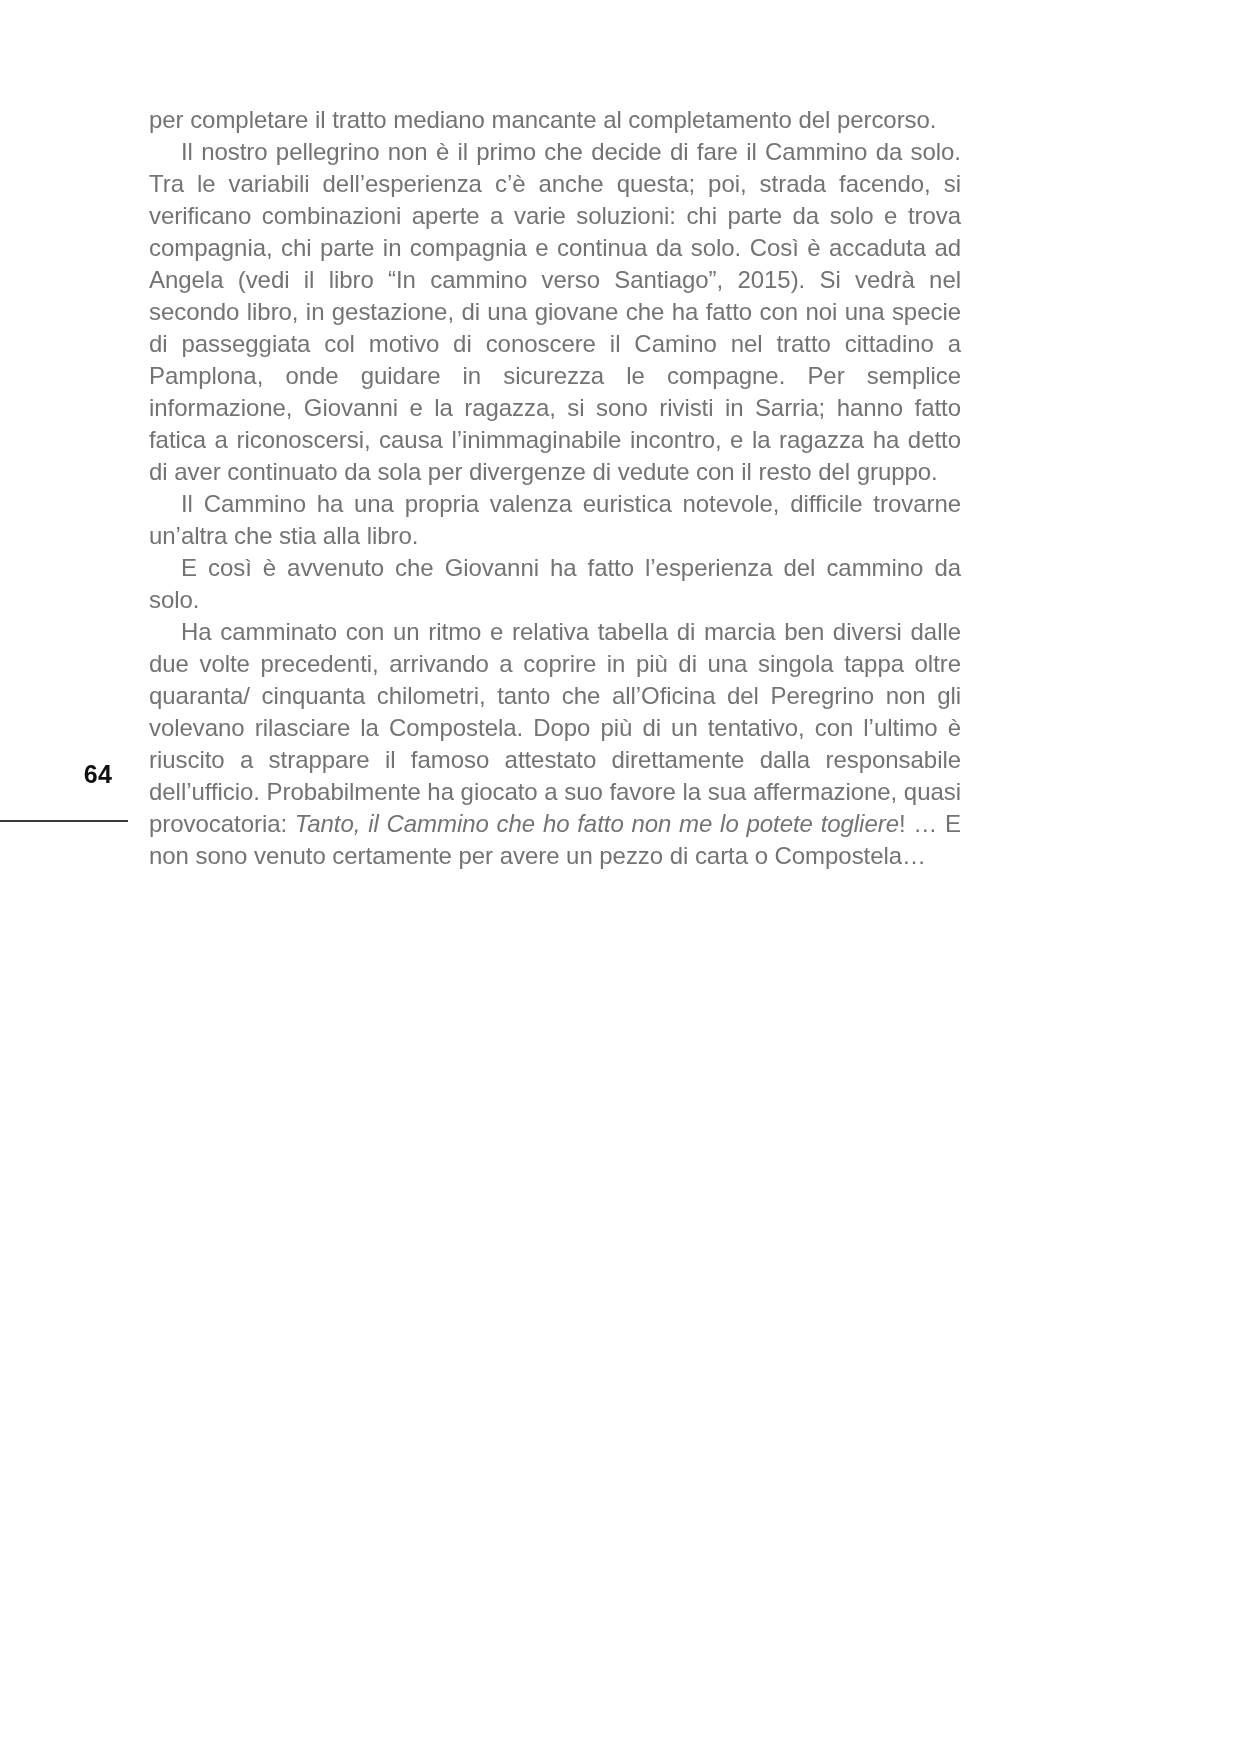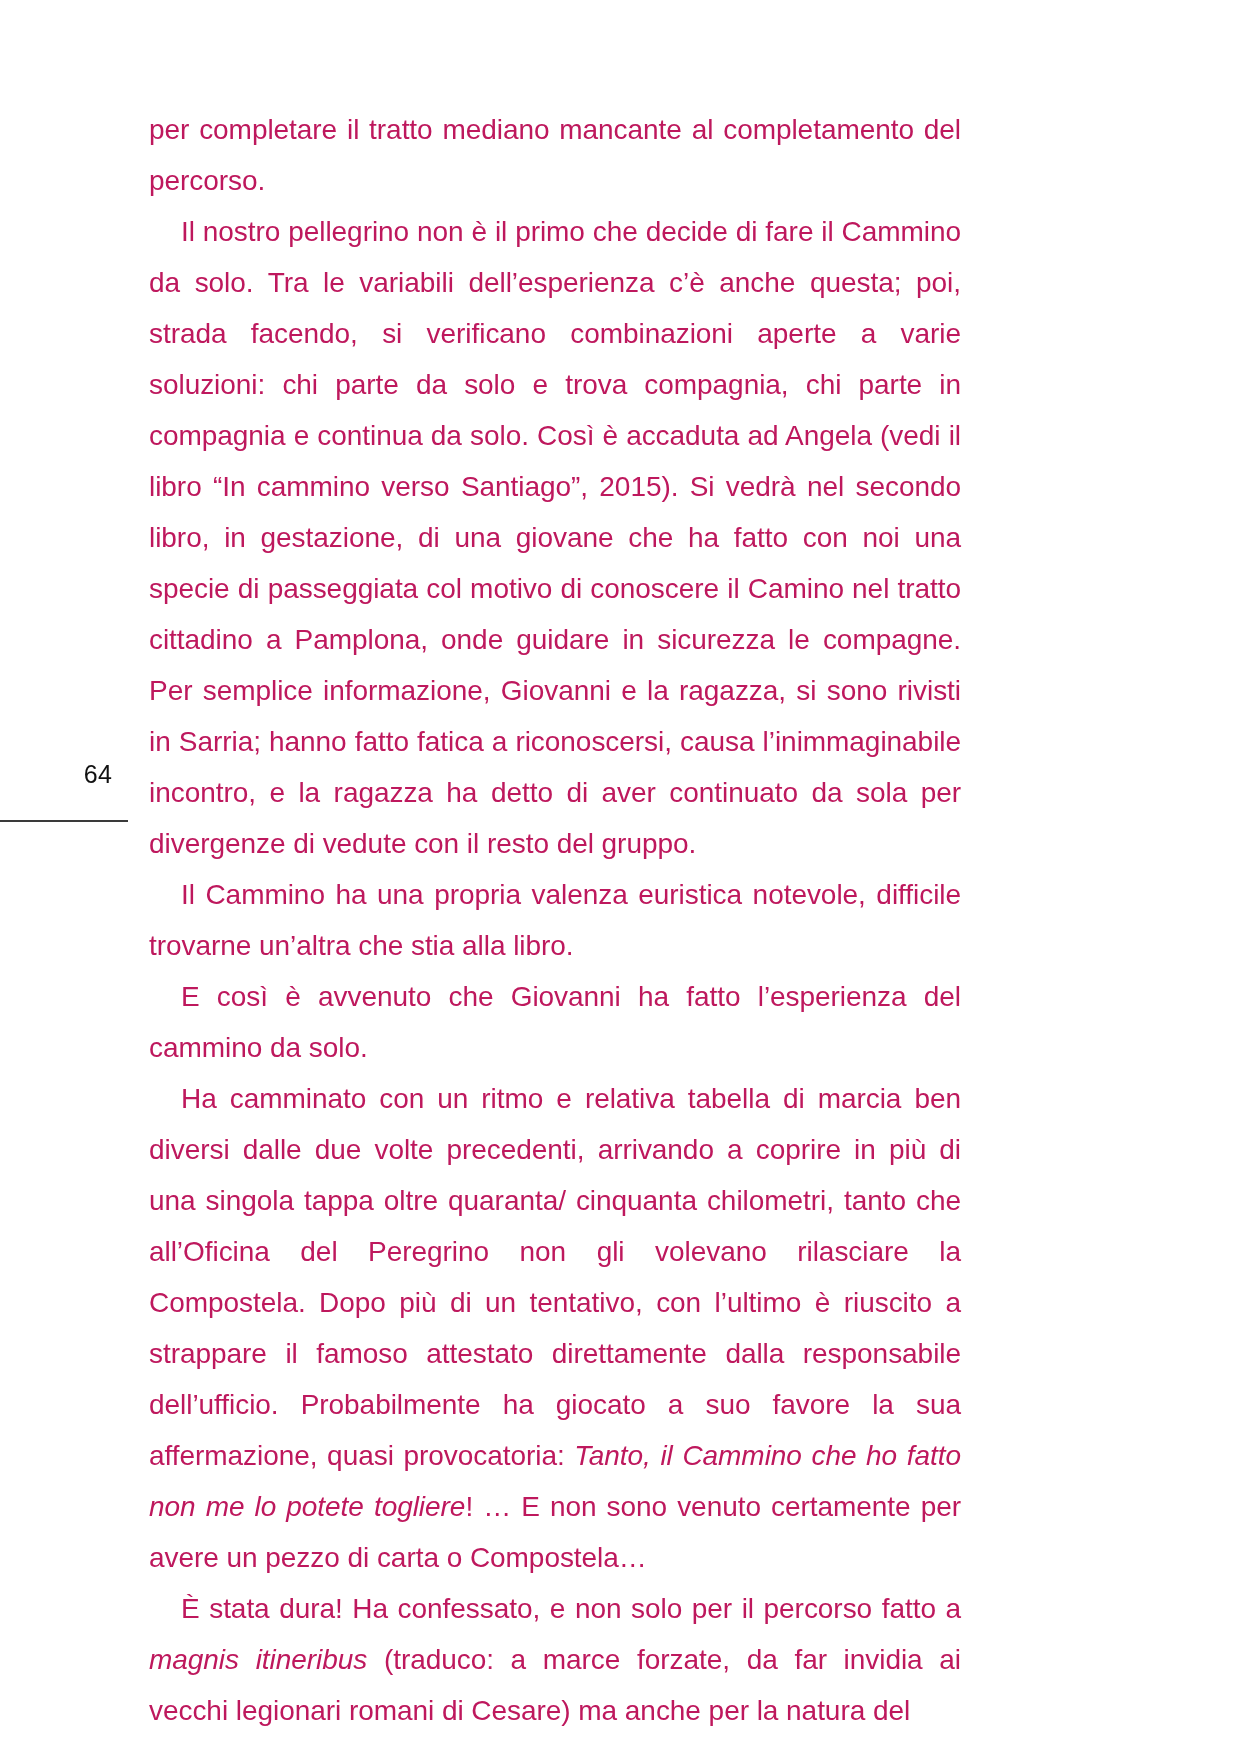--- a/index.html
+++ b/index.html
@@ -24,21 +24,21 @@
 
   
   .folio-block {
     position: absolute;
     left: 0;
     top: 762px;
     width: 130px;
   }
   .folio-number {
     font-size: 25px;
-    font-weight: normal;
+    font-weight: bold;
     text-align: right;
     padding-right: 18px;
     line-height: 1;
     color: #111111;
     letter-spacing: 0.2px;
     padding-left: 10px;
   }
   .folio-rule {
     margin-top: 33px;
     width: 128px;
@@ -49,27 +49,27 @@
   
   .text-column {
     position: absolute;
     left: 149px;
     top: 104px;
     width: 812px;
   }
 
   p.para {
     margin: 0;
-    font-size: 28px;
-    line-height: 51px;
+    font-size: 24px;
+    line-height: 32px;
     text-align: justify;
     text-justify: inter-word;
     letter-spacing: -0.05px;
     word-spacing: 0px;
-    color: #be185d;
+    color: #737373;
   }
   p.indent {
     text-indent: 32px;
   }
   
   p.para { text-align-last: left; }
 
   .em { font-style: italic; }
 </style>
 </head>
@@ -81,16 +81,15 @@
     <div class="folio-number">64</div>
     <div class="folio-rule"></div>
   </div>
 
   <div class="text-column" id="text-column">
       <p class="para"><span>per completare il tratto mediano mancante al completamento del percorso.</span></p>
       <p class="para indent"><span>Il nostro pellegrino non è il primo che decide di fare il Cammino da solo. Tra le variabili dell’esperienza c’è anche questa; poi, strada facendo, si verificano combinazioni aperte a varie soluzioni: chi parte da solo e trova compagnia, chi parte in compagnia e continua da solo. Così è accaduta ad Angela (vedi il libro “In cammino verso Santiago”, 2015). Si vedrà nel secondo libro, in gestazione, di una giovane che ha fatto con noi una specie di passeggiata col motivo di conoscere il Camino nel tratto cittadino a Pamplona, onde guidare in sicurezza le compagne. Per semplice informazione, Giovanni e la ragazza, si sono rivisti in Sarria; hanno fatto fatica a riconoscersi, causa l’inimmaginabile incontro, e la ragazza ha detto di aver continuato da sola per divergenze di vedute con il resto del gruppo.</span></p>
       <p class="para indent"><span>Il Cammino ha una propria valenza euristica notevole, difficile trovarne un’altra che stia alla libro.</span></p>
       <p class="para indent"><span>E così è avvenuto che Giovanni ha fatto l’esperienza del cammino da solo.</span></p>
       <p class="para indent"><span>Ha camminato con un ritmo e relativa tabella di marcia ben diversi dalle due volte precedenti, arrivando a coprire in più di una singola tappa oltre quaranta/ cinquanta chilometri, tanto che all’Oficina del Peregrino non gli volevano rilasciare la Compostela. Dopo più di un tentativo, con l’ultimo è riuscito a strappare il famoso attestato direttamente dalla responsabile dell’ufficio. Probabilmente ha giocato a suo favore la sua affermazione, quasi provocatoria: </span><span class="em">Tanto, il Cammino che ho fatto non me lo potete togliere</span><span>! … E non sono venuto certamente per avere un pezzo di carta o Compostela…</span></p>
-      <p class="para indent"><span> È stata dura! Ha confessato, e non solo per il percorso fatto a </span><span class="em">magnis itineribus</span><span> (traduco: a marce forzate, da far invidia ai vecchi legionari romani di Cesare) ma anche per la natura del</span></p>
     </div>
 
 </div>
 
 </body></html>

